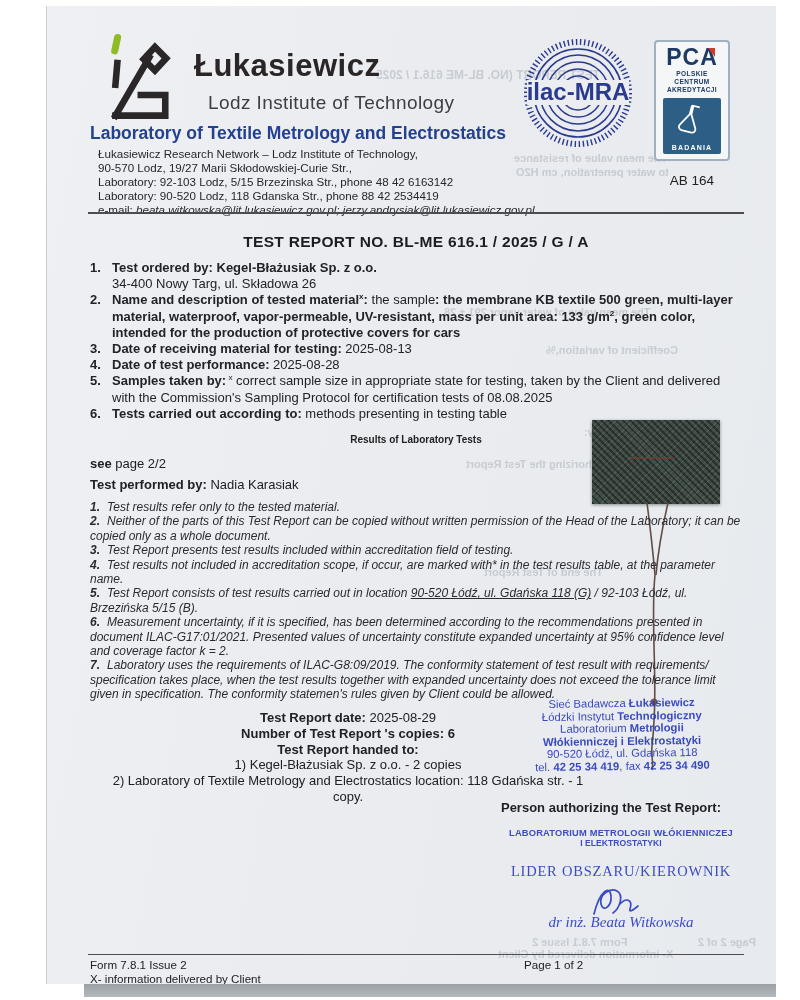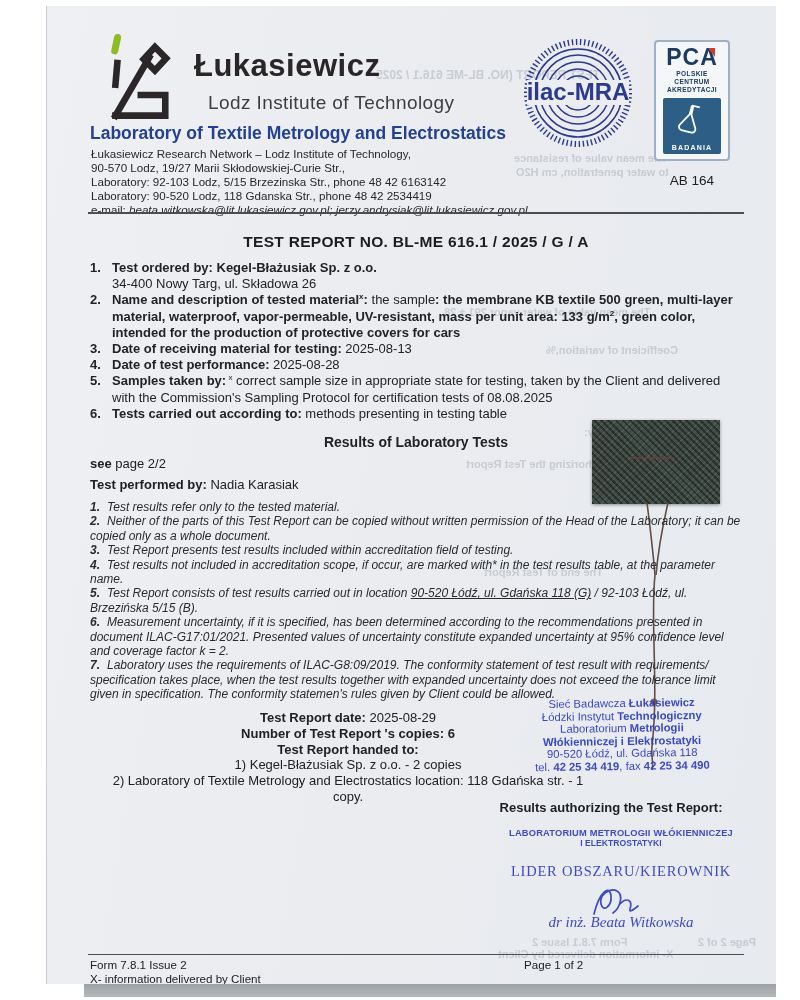--- a/index.html
+++ b/index.html
@@ -25,37 +25,37 @@
   .pca{position:absolute;left:608px;top:34px;width:76px;text-align:center;}
   .pca-box{border:2px solid #9eb0c2;border-radius:4px;background:#f4f6f8;padding:4px 3px 5px;position:relative;}
   .pca-acronym{font-size:23px;font-weight:bold;color:#1d3a63;letter-spacing:1px;line-height:22px;position:relative;}
   .pca-red{position:absolute;width:0;height:0;border-left:7px solid transparent;border-top:9px solid #d23b2a;right:10px;top:2px;}
   .pca-org{font-size:6.5px;font-weight:bold;color:#1d3a63;letter-spacing:.4px;line-height:8px;margin-top:2px;}
   .pca-badge{margin:4px auto 0;width:58px;height:56px;background:#2d5f86;border-radius:2px;position:relative;}
   .pca-badge svg{position:absolute;left:11px;top:4px;}
   .pca-badge-label{position:absolute;bottom:3px;width:100%;text-align:center;font-size:7px;font-weight:bold;color:#fff;letter-spacing:1.2px;}
   .pca-no{margin-top:12px;font-size:13.5px;color:#222;}
   .lab-title{position:absolute;left:44px;top:117px;font-size:17.5px;font-weight:bold;color:#23418f;}
-  .addr{position:absolute;left:45px;top:141px;font-size:11.6px;line-height:13.9px;color:#26272b;}
+  .addr{position:absolute;left:52px;top:141px;font-size:11.6px;line-height:13.9px;color:#26272b;}
   .addr .i{font-style:italic;}
   .rule{position:absolute;left:42px;width:656px;height:0;border-top:2px solid #4b4d52;}
   .rule-top{top:206px;}
   .rule-bottom{top:948px;border-top-width:1.5px;}
   
   .report-title{position:absolute;left:42px;top:227px;width:656px;text-align:center;font-size:15.5px;font-weight:bold;color:#1c1d20;letter-spacing:.3px;}
   .items{position:absolute;left:44px;top:254px;width:652px;font-size:13px;line-height:16.2px;color:#222327;}
   .items .row{display:flex;}
   .items .num{width:22px;flex:0 0 22px;font-weight:bold;}
   .items .body{flex:1;}
   .b{font-weight:bold;}
   .i{font-style:italic;}
   .u{text-decoration:underline;margin-top:27px;}
   sup{font-size:.62em;line-height:0;}
   
-  .results-heading{position:absolute;left:42px;top:428px;width:656px;text-align:center;font-size:14px;font-weight:bold;color:#222;}
+  .results-heading{position:absolute;left:42px;top:428px;width:656px;text-align:center;font-size:10px;font-weight:bold;color:#222;}
   .see-line{position:absolute;left:44px;top:450px;font-size:13px;}
   .performed{position:absolute;left:44px;top:471px;font-size:13px;}
   
   .swatch{
     position:absolute;left:546px;top:414px;width:128px;height:84px;
     background-color:#3f4b45;
     background-image:
       repeating-linear-gradient(45deg, rgba(0,0,0,.38) 0 2px, transparent 2px 5px),
       repeating-linear-gradient(-45deg, rgba(255,255,255,.10) 0 1px, transparent 1px 4px);
     box-shadow:0 1px 3px rgba(40,50,45,.5);
@@ -148,21 +148,21 @@
       </div>
     </div>
     <div class="pca-no">AB 164</div>
   </div>
 
   <div class="lab-title">Laboratory of Textile Metrology and Electrostatics</div>
   <div class="addr">
       <div class="addr-line"><span class="body"><span>Łukasiewicz Research Network – Lodz Institute of Technology,</span></span></div>
       <div class="addr-line"><span class="body"><span>90-570 Lodz, 19/27 Marii Skłodowskiej-Curie Str.,</span></span></div>
       <div class="addr-line"><span class="body"><span>Laboratory: 92-103 Lodz, 5/15 Brzezinska Str., phone 48 42 6163142</span></span></div>
-      <div class="addr-line"><span class="body"><span>Laboratory: 90-520  Lodz, 118 Gdanska Str., phone 48 42 2534419</span></span></div>
+      <div class="addr-line"><span class="body"><span>Laboratory: 90-520  Lodz, 118 Gdanska Str., phone 88 42 2534419</span></span></div>
       <div class="addr-line"><span class="body"><span>e-mail:  </span><span class="i">beata.witkowska@lit.lukasiewicz.gov.pl;  jerzy.andrysiak@lit.lukasiewicz.gov.pl</span></span></div>
     </div>
 
   <div class="rule rule-top"></div>
 
   <div class="report-title">TEST REPORT NO.  BL-ME 616.1 / 2025 / G / A</div>
 
   <div class="items">
       <div class="row">
         <span class="num b">1.</span>
@@ -231,21 +231,21 @@
 
   <div class="stamp1">
       <div class="stamp-line"><span class="body"><span>Sieć Badawcza </span><span class="b">Łukasiewicz</span></span></div>
       <div class="stamp-line"><span class="body"><span>Łódzki Instytut </span><span class="b">Technologiczny</span></span></div>
       <div class="stamp-line"><span class="body"><span>Laboratorium </span><span class="b">Metrologii</span></span></div>
       <div class="stamp-line"><span class="body"><span class="b">Włókienniczej i Elektrostatyki</span></span></div>
       <div class="stamp-line"><span class="body"><span>90-520 Łódź, ul.  Gdańska 118</span></span></div>
       <div class="stamp-line"><span class="body"><span>tel. </span><span class="b">42 25 34 419</span><span>, fax </span><span class="b">42 25 34 490</span></span></div>
     </div>
 
-  <div class="authorizing">Results authorizing the Test Report:</div>
+  <div class="authorizing">Person authorizing the Test Report:</div>
   <div class="stamp2">
     <div class="l1">LABORATORIUM METROLOGII WŁÓKIENNICZEJ</div>
     <div class="l2">I ELEKTROSTATYKI</div>
     <div class="l3">LIDER OBSZARU/KIEROWNIK</div>
     <svg class="sig" width="70" height="38" viewBox="0 0 70 38">
       <path d="M8,32 C14,8 24,3 25,14 C26,24 17,31 15,22 C13,13 24,5 31,9 C38,13 34,26 27,31 M33,23 C40,15 47,17 44,27 C43,31 47,28 52,24" fill="none" stroke="#2f3fc0" stroke-width="1.7" stroke-linecap="round"></path>
     </svg>
     <div class="signer">dr inż. Beata Witkowska</div>
   </div>
 

